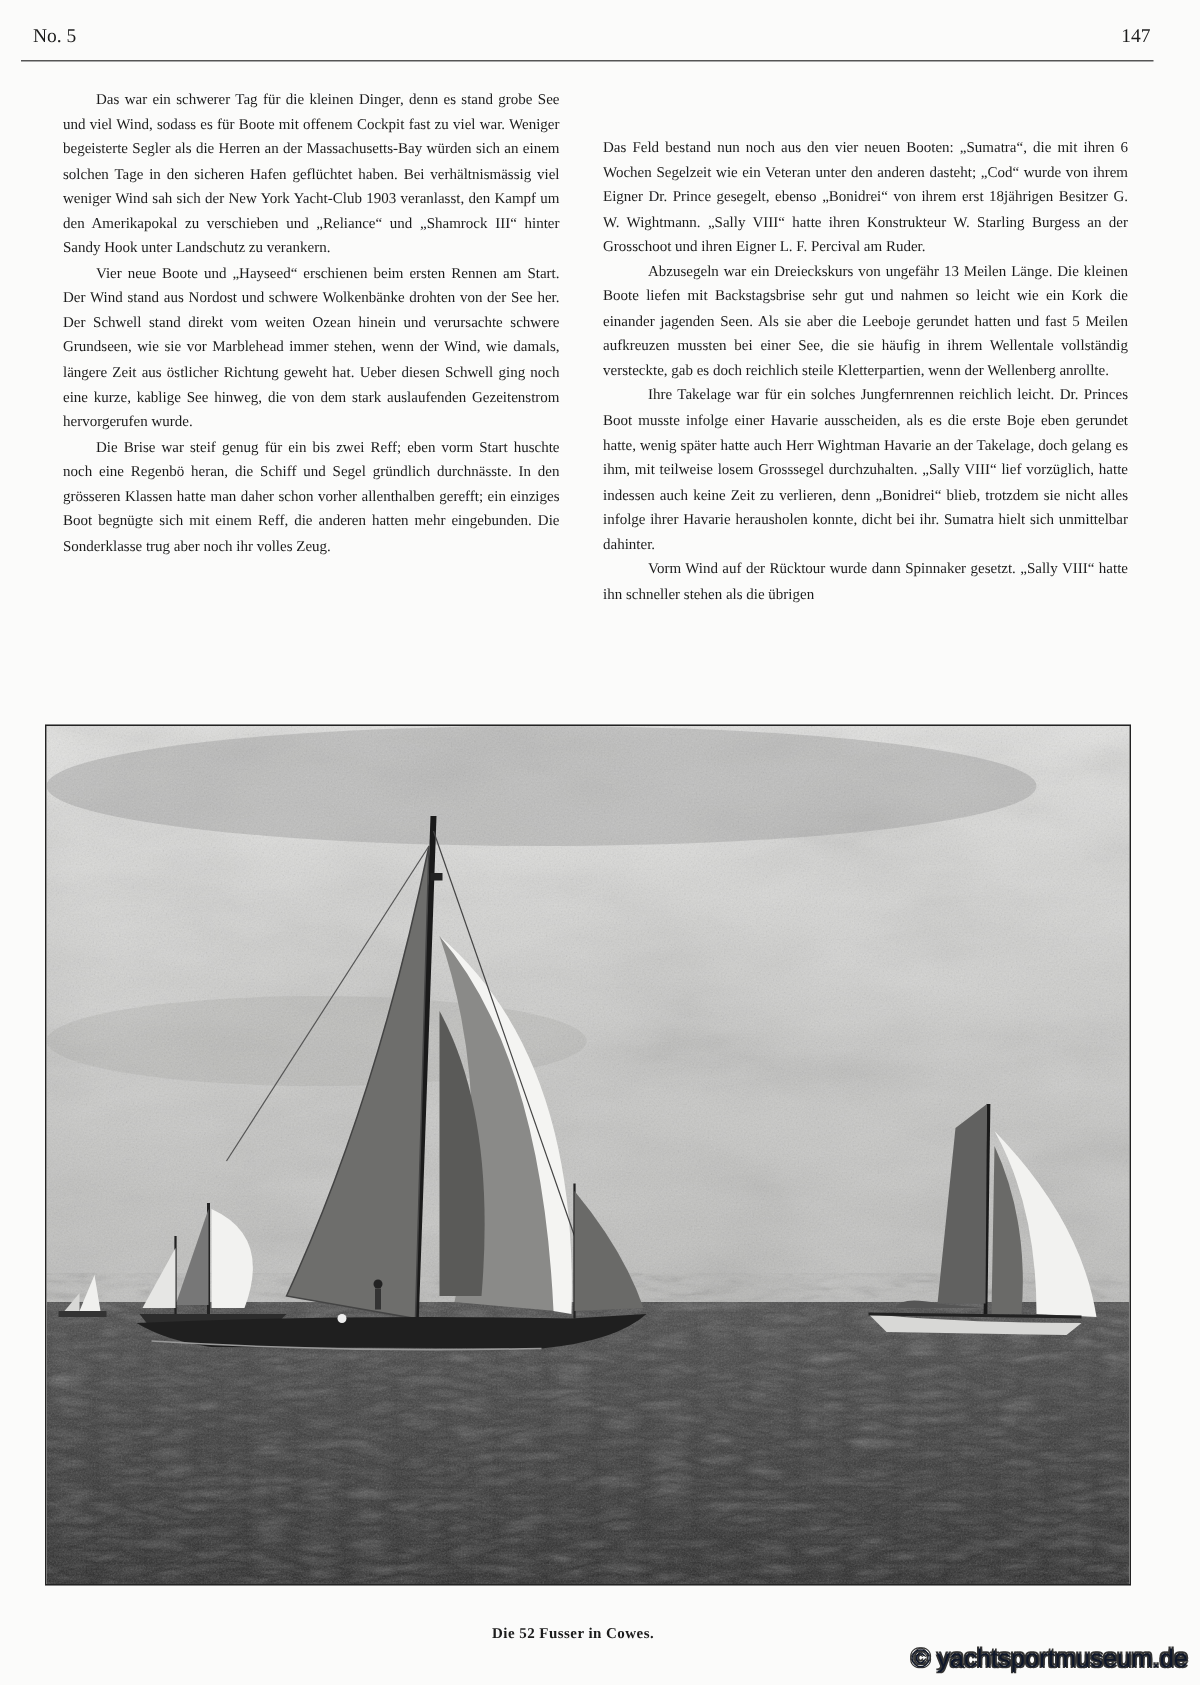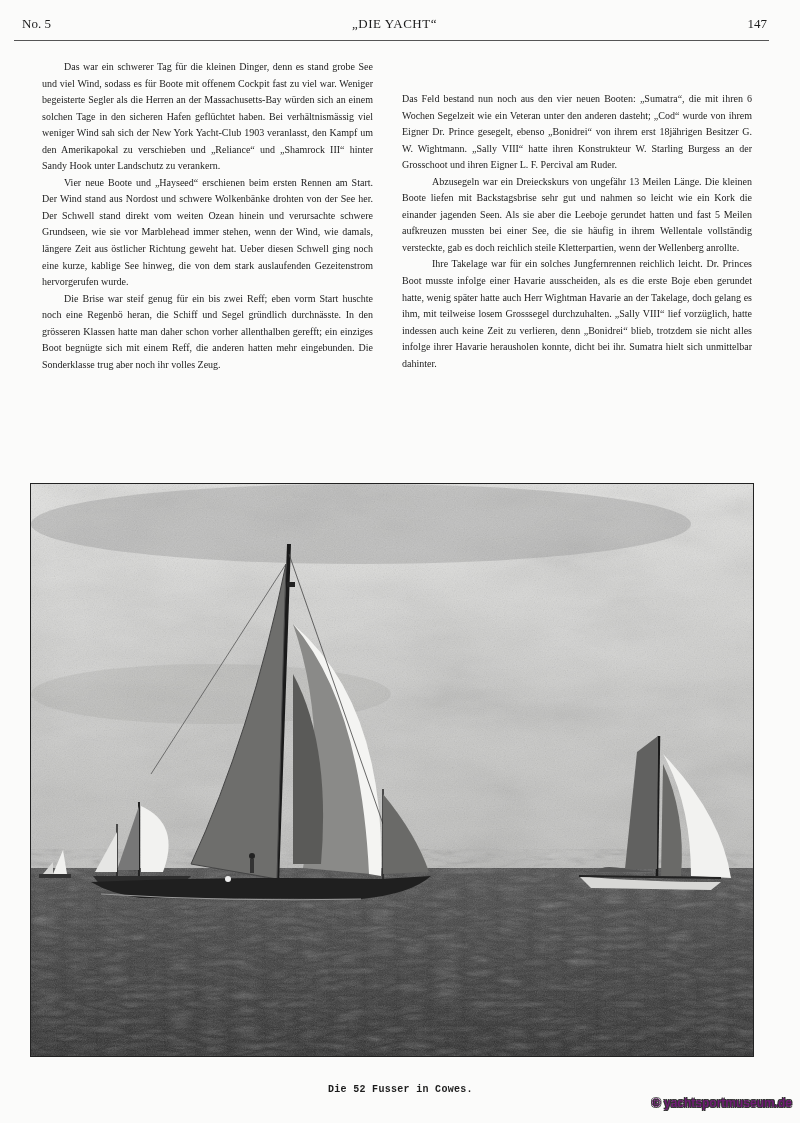--- a/index.html
+++ b/index.html
@@ -18,44 +18,44 @@
   .col-left { left: 42px; width: 331px; }
   .col-right { left: 402px; width: 350px; margin-top: 32px; }
   .col p { margin: 0; text-indent: 22px; }
   .col p.noindent { text-indent: 0; }
   .col-right p { text-indent: 30px; }
   .col-right p.noindent { text-indent: 0; }
 
   .photo { position: absolute; left: 30px; top: 483px; width: 722px; height: 572px; border: 1.5px solid #222; overflow: hidden; background: #d8d8d6; }
   .photo svg { display: block; }
 
-  .caption { position: absolute; left: 328px; top: 1084px; font-size: 10px; font-weight: bold; letter-spacing: 0.3px; font-family: Liberation Mono, monospace; }
-  .watermark { position: absolute; right: 8px; top: 1096px; font-family: "Liberation Sans", "DejaVu Sans", sans-serif; font-size: 12px; color: #701a75; font-weight: bold;
+  .caption { position: absolute; left: 328px; top: 1084px; font-size: 10px; font-weight: bold; letter-spacing: 0.3px; }
+  .watermark { position: absolute; right: 8px; top: 1096px; font-family: "Liberation Sans", "DejaVu Sans", sans-serif; font-size: 17px; color: #0f172a; font-weight: normal;
     text-shadow: -1px -1px 0 #333, 1px -1px 0 #333, -1px 1px 0 #333, 1px 1px 0 #333; }
 </style>
 </head>
 <body>
 
 <div class="header">
   <span class="h-left">No. 5</span>
-  <span class="h-center">„DIE YACHT“</span>
   <span class="h-right">147</span>
 </div>
 <div class="header-rule"></div>
 
 <div class="col col-left">
   <p>Das war ein schwerer Tag für die kleinen Dinger, denn es stand grobe See und viel Wind, sodass es für Boote mit offenem Cockpit fast zu viel war. Weniger begeisterte Segler als die Herren an der Massachusetts-Bay würden sich an einem solchen Tage in den sicheren Hafen geflüchtet haben. Bei verhältnismässig viel weniger Wind sah sich der New York Yacht-Club 1903 veranlasst, den Kampf um den Amerikapokal zu verschieben und „Reliance“ und „Shamrock III“ hinter Sandy Hook unter Landschutz zu verankern.</p>
   <p>Vier neue Boote und „Hayseed“ erschienen beim ersten Rennen am Start. Der Wind stand aus Nordost und schwere Wolkenbänke drohten von der See her. Der Schwell stand direkt vom weiten Ozean hinein und verursachte schwere Grundseen, wie sie vor Marblehead immer stehen, wenn der Wind, wie damals, längere Zeit aus östlicher Richtung geweht hat. Ueber diesen Schwell ging noch eine kurze, kablige See hinweg, die von dem stark auslaufenden Gezeitenstrom hervorgerufen wurde.</p>
   <p>Die Brise war steif genug für ein bis zwei Reff; eben vorm Start huschte noch eine Regenbö heran, die Schiff und Segel gründlich durchnässte. In den grösseren Klassen hatte man daher schon vorher allenthalben gerefft; ein einziges Boot begnügte sich mit einem Reff, die anderen hatten mehr eingebunden. Die Sonderklasse trug aber noch ihr volles Zeug.</p>
 </div>
 
 <div class="col col-right">
   <p class="noindent">Das Feld bestand nun noch aus den vier neuen Booten: „Sumatra“, die mit ihren 6 Wochen Segelzeit wie ein Veteran unter den anderen dasteht; „Cod“ wurde von ihrem Eigner Dr. Prince gesegelt, ebenso „Bonidrei“ von ihrem erst 18jährigen Besitzer G. W. Wightmann. „Sally VIII“ hatte ihren Konstrukteur W. Starling Burgess an der Grosschoot und ihren Eigner L. F. Percival am Ruder.</p>
   <p>Abzusegeln war ein Dreieckskurs von ungefähr 13 Meilen Länge. Die kleinen Boote liefen mit Backstagsbrise sehr gut und nahmen so leicht wie ein Kork die einander jagenden Seen. Als sie aber die Leeboje gerundet hatten und fast 5 Meilen aufkreuzen mussten bei einer See, die sie häufig in ihrem Wellentale vollständig versteckte, gab es doch reichlich steile Kletterpartien, wenn der Wellenberg anrollte.</p>
   <p>Ihre Takelage war für ein solches Jungfernrennen reichlich leicht. Dr. Princes Boot musste infolge einer Havarie ausscheiden, als es die erste Boje eben gerundet hatte, wenig später hatte auch Herr Wightman Havarie an der Takelage, doch gelang es ihm, mit teilweise losem Grosssegel durchzuhalten. „Sally VIII“ lief vorzüglich, hatte indessen auch keine Zeit zu verlieren, denn „Bonidrei“ blieb, trotzdem sie nicht alles infolge ihrer Havarie herausholen konnte, dicht bei ihr. Sumatra hielt sich unmittelbar dahinter.</p>
+  <p>Vorm Wind auf der Rücktour wurde dann Spinnaker gesetzt. „Sally VIII“ hatte ihn schneller stehen als die übrigen</p>
 </div>
 
 <div class="photo">
   <svg width="722" height="572" viewBox="0 0 722 572">
     <defs>
       <linearGradient id="sky" x1="0" y1="0" x2="0" y2="1">
         <stop offset="0" stop-color="#e6e6e4"></stop>
         <stop offset="0.45" stop-color="#cfcfcd"></stop>
         <stop offset="1" stop-color="#bdbdbb"></stop>
       </linearGradient>

